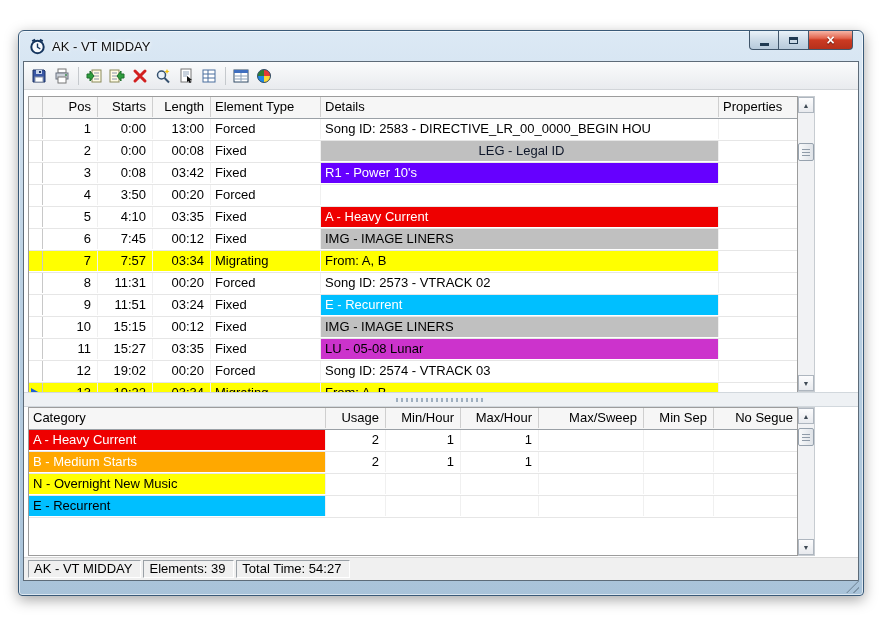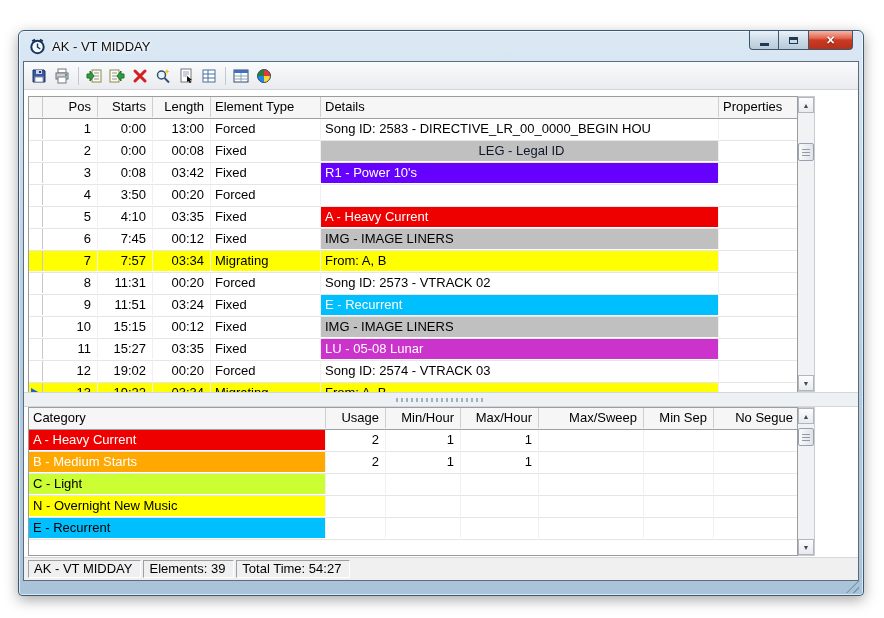--- a/index.html
+++ b/index.html
@@ -293,21 +293,21 @@
               <div class="cell c-type">Fixed</div>
               <div class="cell c-details" style="background: rgb(192, 192, 192); color: rgb(0, 0, 0);">IMG - IMAGE LINERS</div>
               <div class="cell c-props"></div>
             </div>
             <div class="row">
               <div class="cell c-gutter"></div>
               <div class="cell c-pos num">11</div>
               <div class="cell c-starts num">15:27</div>
               <div class="cell c-length num">03:35</div>
               <div class="cell c-type">Fixed</div>
-              <div class="cell c-details" style="background: rgb(204, 51, 204); color: #ffffff;">LU - 05-08 Lunar</div>
+              <div class="cell c-details" style="background: rgb(204, 51, 204); color: #000000;">LU - 05-08 Lunar</div>
               <div class="cell c-props"></div>
             </div>
             <div class="row">
               <div class="cell c-gutter"></div>
               <div class="cell c-pos num">12</div>
               <div class="cell c-starts num">19:02</div>
               <div class="cell c-length num">00:20</div>
               <div class="cell c-type">Forced</div>
               <div class="cell c-details">Song ID: 2574 - VTRACK 03</div>
               <div class="cell c-props"></div>
@@ -368,29 +368,20 @@
             <div class="row">
               <div class="cell c-cat" style="background: rgb(255, 168, 0); color: rgb(255, 255, 255);">B - Medium Starts</div>
               <div class="cell c-usage num">2</div>
               <div class="cell c-minhour num">1</div>
               <div class="cell c-maxhour num">1</div>
               <div class="cell c-maxsweep num"></div>
               <div class="cell c-minsep num"></div>
               <div class="cell c-noseg num"></div>
             </div>
             <div class="row">
-              <div class="cell c-cat" style="background: rgb(204, 255, 51); color: rgb(0, 0, 0);">C - Light</div>
-              <div class="cell c-usage num"></div>
-              <div class="cell c-minhour num"></div>
-              <div class="cell c-maxhour num"></div>
-              <div class="cell c-maxsweep num"></div>
-              <div class="cell c-minsep num"></div>
-              <div class="cell c-noseg num"></div>
-            </div>
-            <div class="row">
               <div class="cell c-cat" style="background: rgb(255, 255, 0); color: rgb(0, 0, 0);">N - Overnight New Music</div>
               <div class="cell c-usage num"></div>
               <div class="cell c-minhour num"></div>
               <div class="cell c-maxhour num"></div>
               <div class="cell c-maxsweep num"></div>
               <div class="cell c-minsep num"></div>
               <div class="cell c-noseg num"></div>
             </div>
             <div class="row">
               <div class="cell c-cat" style="background: rgb(0, 191, 255); color: rgb(0, 0, 0);">E - Recurrent</div>

